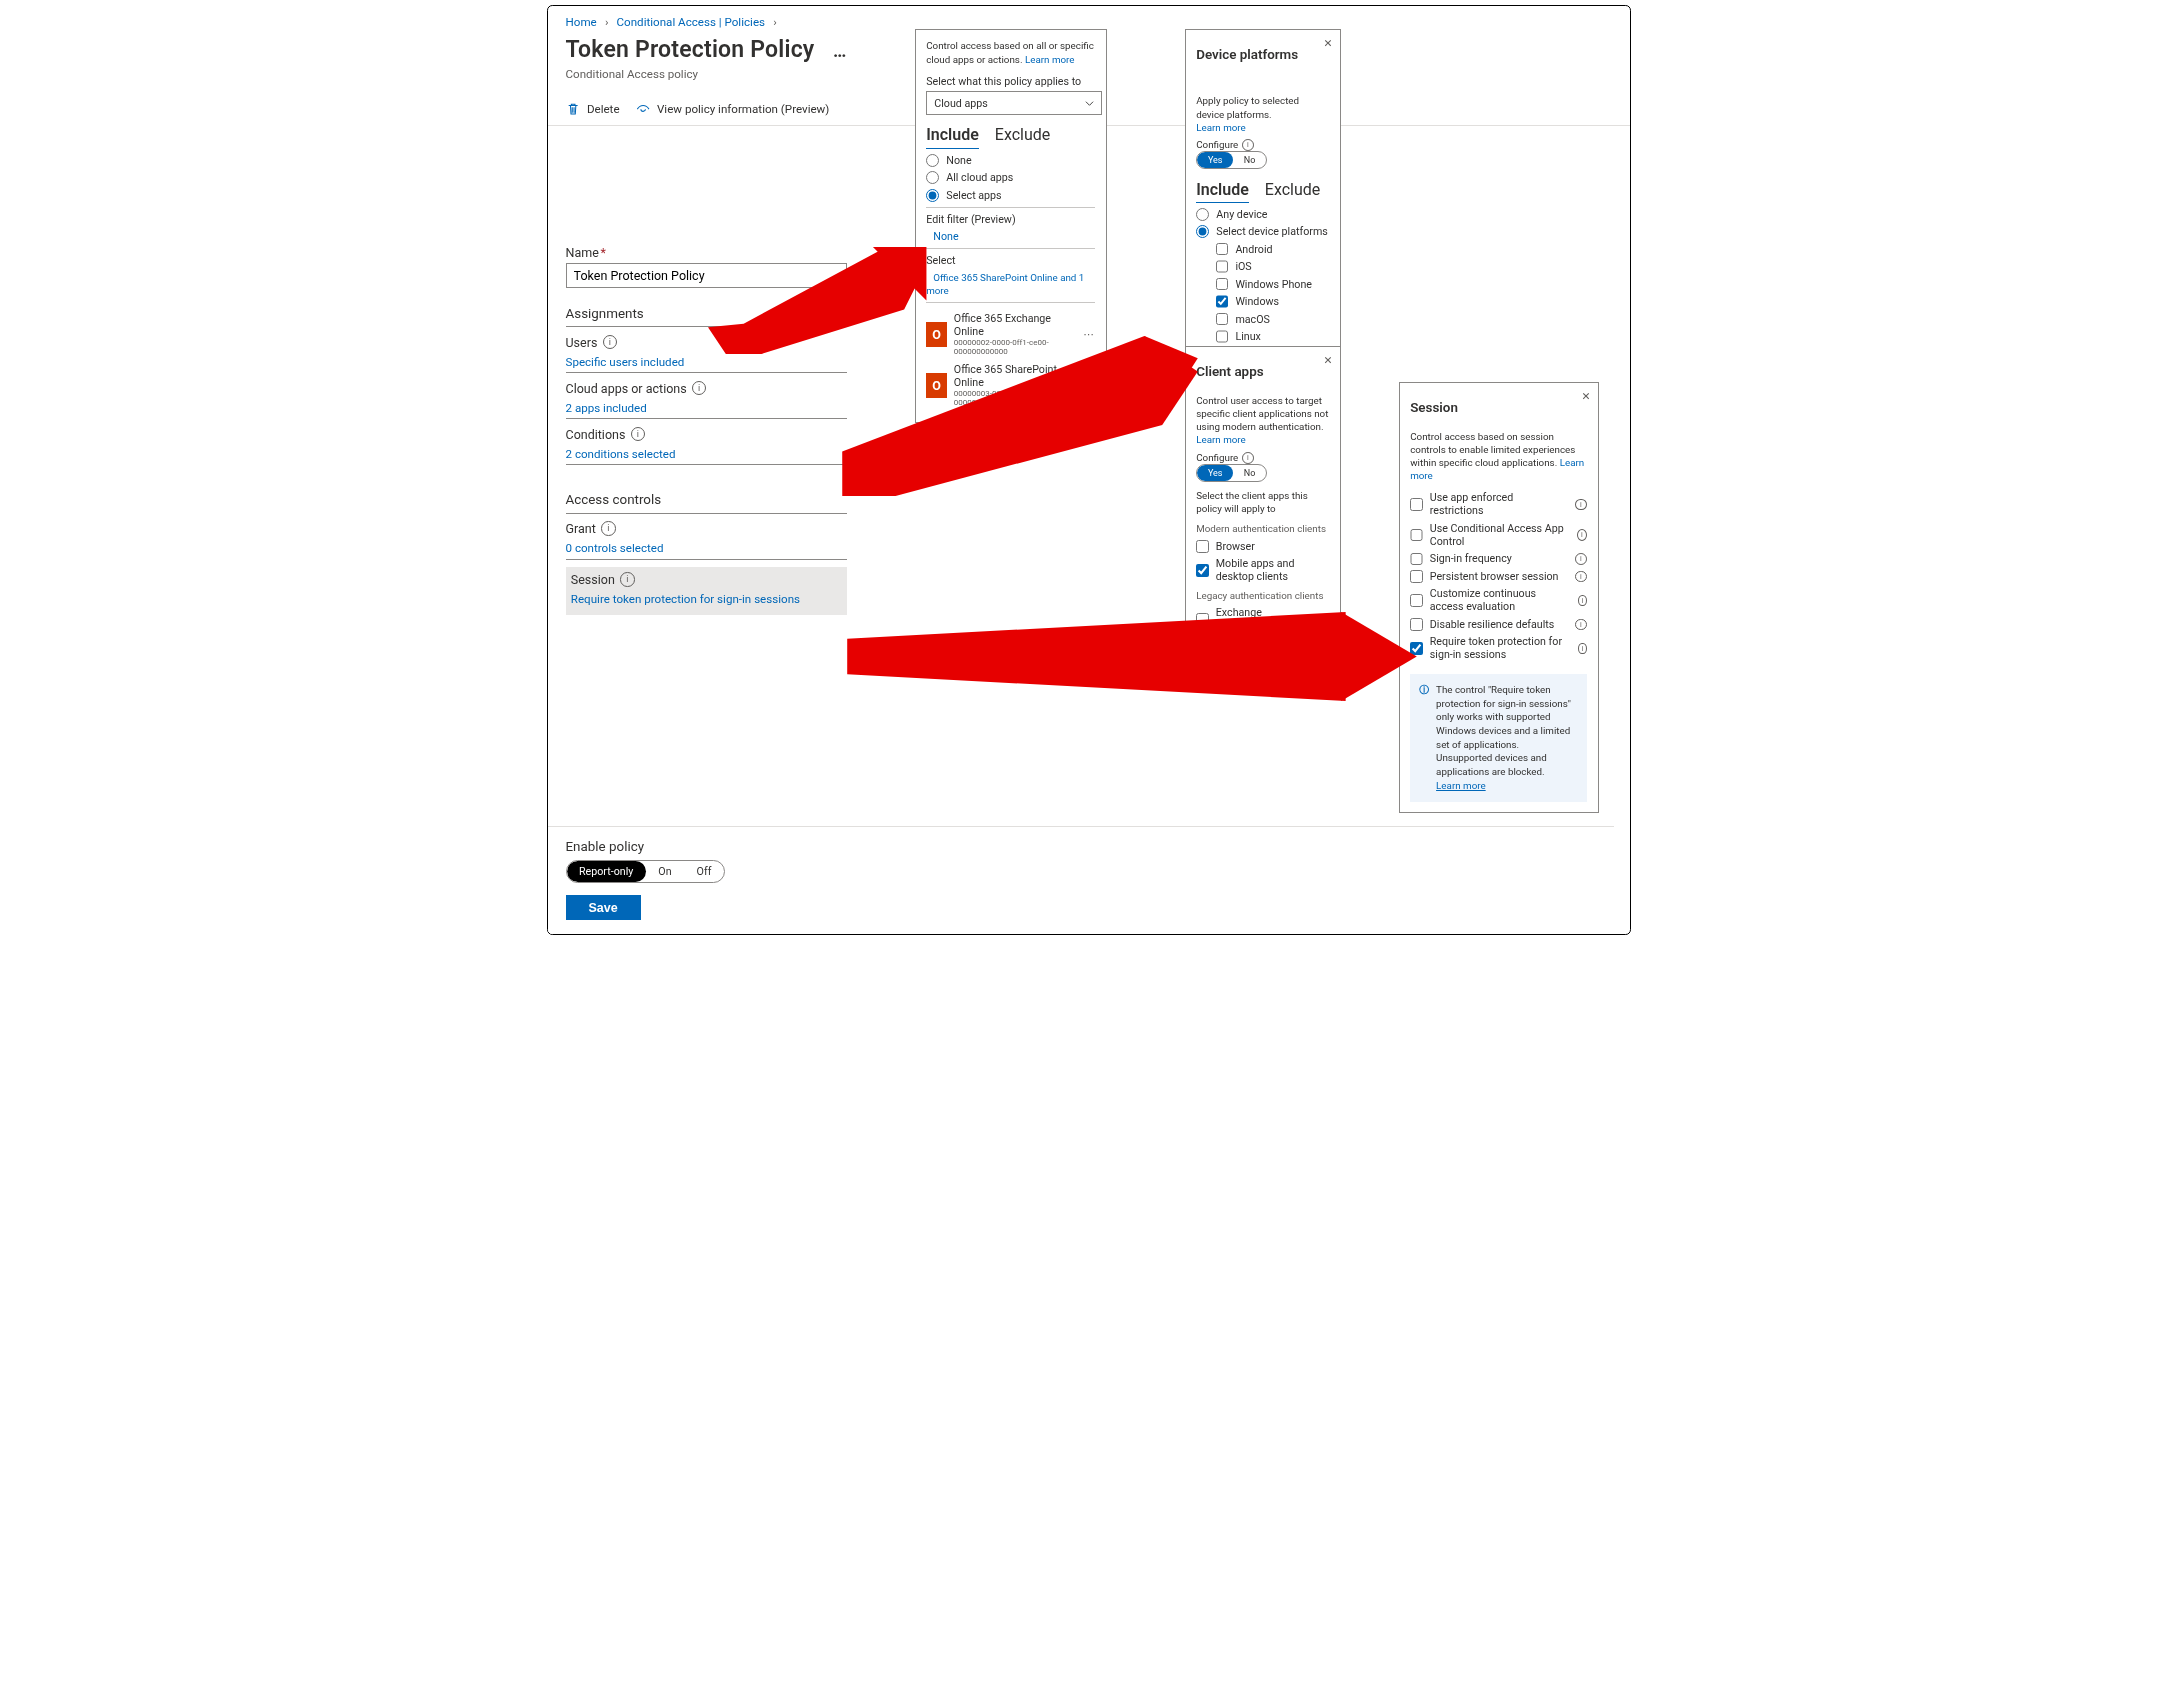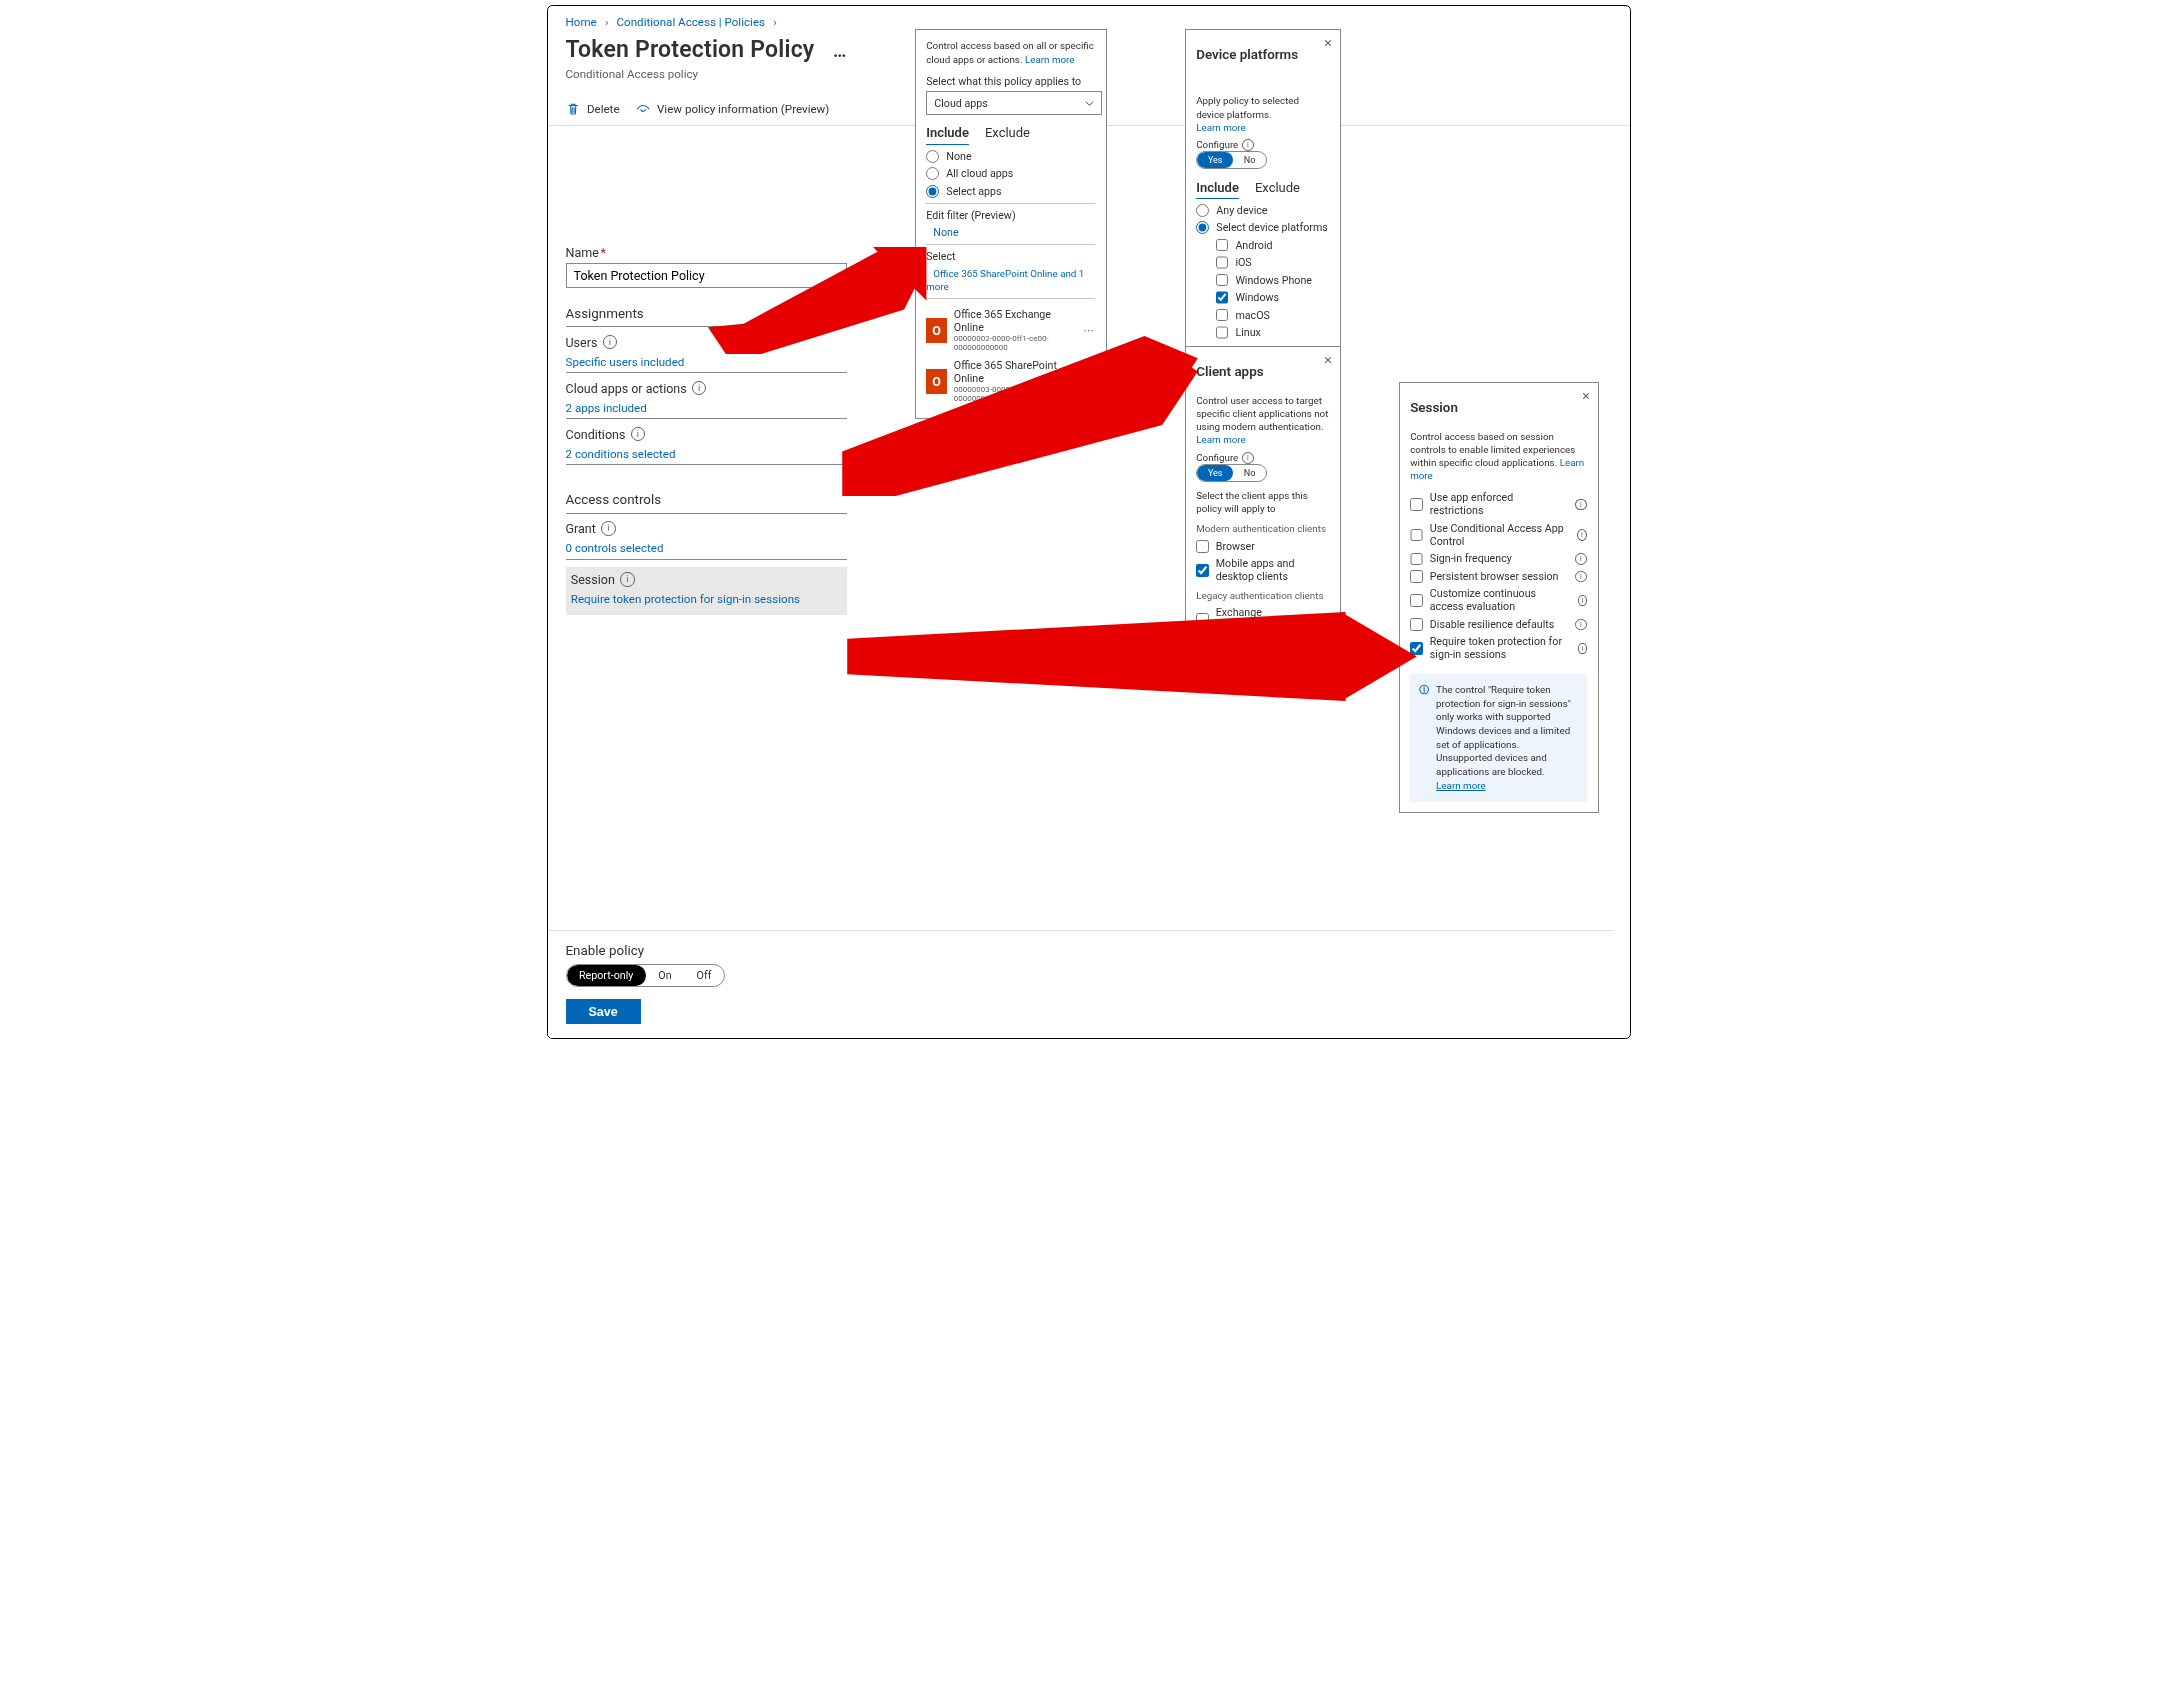--- a/index.html
+++ b/index.html
@@ -1,17 +1,17 @@
 <!DOCTYPE html>
 <html><head>
 <meta charset="utf-8">
 <style>
 html,body{margin:0;padding:0;font-family:"Segoe UI","Segoe UI Web",-apple-system,BlinkMacSystemFont,Roboto,Arial,sans-serif;font-size:11.6px;color:#323130;background:#fff}
 a,.link{color:#0067b8;text-decoration:none;cursor:pointer}
-.page{position:relative;border:1.8px solid #000;border-radius:5.3px;width:1084px;height:1034px;margin:5.3px auto;box-sizing:border-box;overflow:hidden}
+.page{position:relative;border:1.8px solid #000;border-radius:5.3px;width:1084px;height:930px;margin:5.3px auto;box-sizing:border-box;overflow:hidden}
 .breadcrumb{position:absolute;left:18px;top:9px;font-size:11.6px;color:#605e5c}
 .breadcrumb .chev{margin:0 5.3px;color:#605e5c}
 .title{position:absolute;left:18px;top:30px;font-size:23px;font-weight:600;letter-spacing:0.2px}
 .title .dots{font-size:18px;font-weight:700;margin-left:12.5px;color:#323130}
 .subtitle{position:absolute;left:18px;top:61px;color:#605e5c;font-size:11.6px}
 .cmdbar{position:absolute;left:18px;top:96px;display:flex;gap:16px;align-items:flex-start}
 .cmd{display:inline-flex;align-items:center;gap:7.1px;color:#323130;cursor:pointer}
 .cmd svg{width:14.3px;height:14.3px}
 .hr-full{position:absolute;left:0;right:0;top:119px;border-top:0.9px solid #e1dfdd}
 .desc{position:absolute;left:18px;top:141px;width:276px;font-size:12.5px;line-height:1.35}
@@ -32,21 +32,21 @@
 .pill3 span{padding:0 12.5px;font-size:10.7px;line-height:21.4px;cursor:pointer}
 .pill3 .sel{background:#000000;color:#fff;border-radius:12.5px}
 .save{display:inline-block;margin-top:12.5px;background:#0067b8;color:#fff;border:none;padding:5.3px 23px;font-size:12.5px;font-weight:600;cursor:pointer}
 
 
 .panel{position:absolute;background:#fff;border:0.9px solid #8a8886;padding:9px 10.7px 10.7px;box-sizing:border-box;font-size:10.7px}
 .panel h3{font-size:13.4px;font-weight:600;margin:8px 0 9px}
 .close-x{position:absolute;right:7.1px;top:7.1px;cursor:pointer;color:#605e5c;font-size:10.7px}
 .small{font-size:9.8px;color:#323130;line-height:1.35}
 .muted{color:#605e5c}
-.tabs{display:flex;gap:16px;margin:10.7px 0 3.6px;font-size:13px}
+.tabs{display:flex;gap:16px;margin:10.7px 0 3.6px;font-size:16px}
 .tab{padding-bottom:3.6px;cursor:pointer}
 .tab.active{font-weight:600;border-bottom:1.8px solid #0067b8}
 .radio,.check{display:flex;align-items:center;gap:7.1px;margin:4.5px 0;font-size:10.7px;cursor:pointer}
 .radio input,.check input{margin:0}
 .check input[type=checkbox]{accent-color:#0067b8;width:12.5px;height:12.5px}
 .radio input[type=radio]{accent-color:#0067b8}
 .sel-drop{border:0.9px solid #8a8886;height:21.4px;display:flex;align-items:center;justify-content:space-between;padding:0 7.1px;font-size:10.7px;width:160px;cursor:pointer}
 .section-label{font-size:10.7px;margin:9px 0 3.6px;color:#323130}
 .thin-hr{border-top:0.9px solid #c8c6c4;margin:5.3px 0}
 .app-tile{display:flex;align-items:center;gap:7.1px;padding:3.6px 0}

